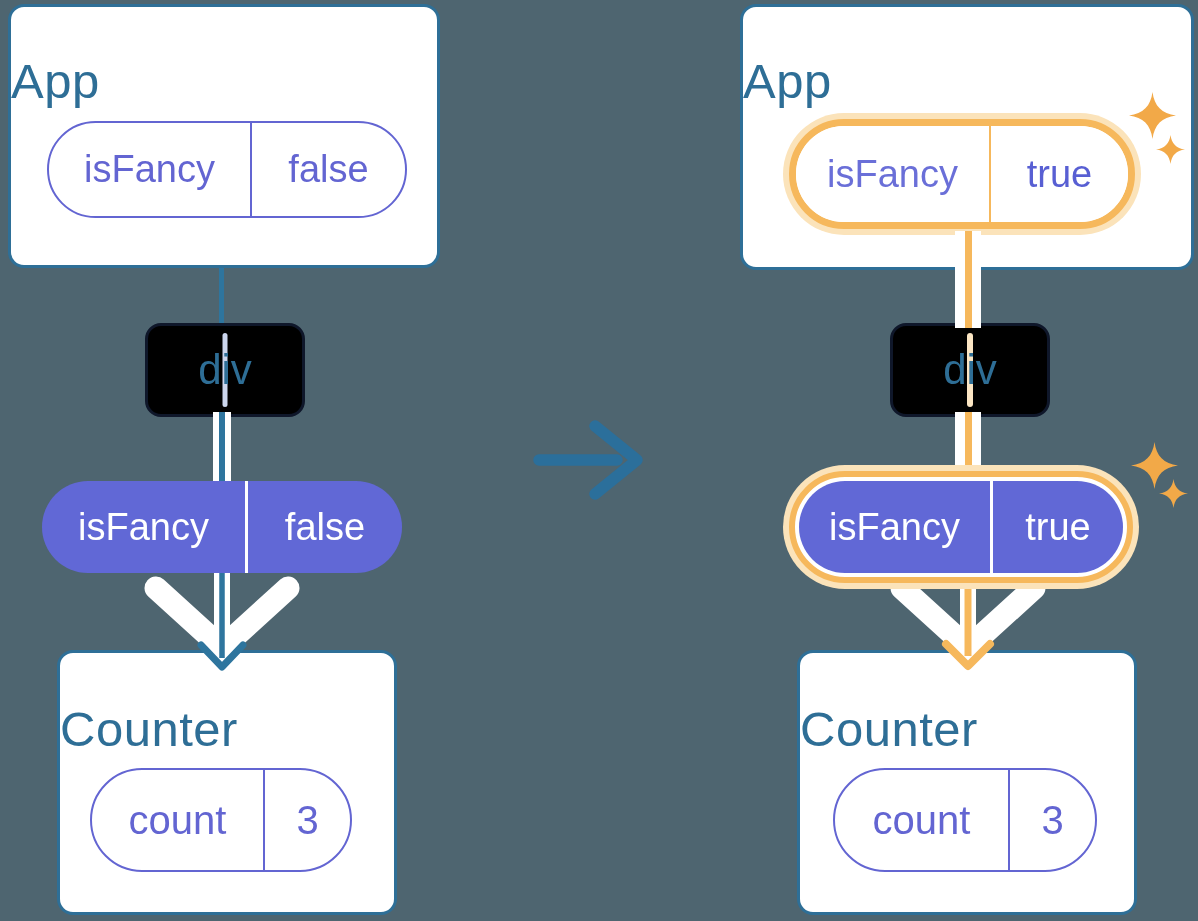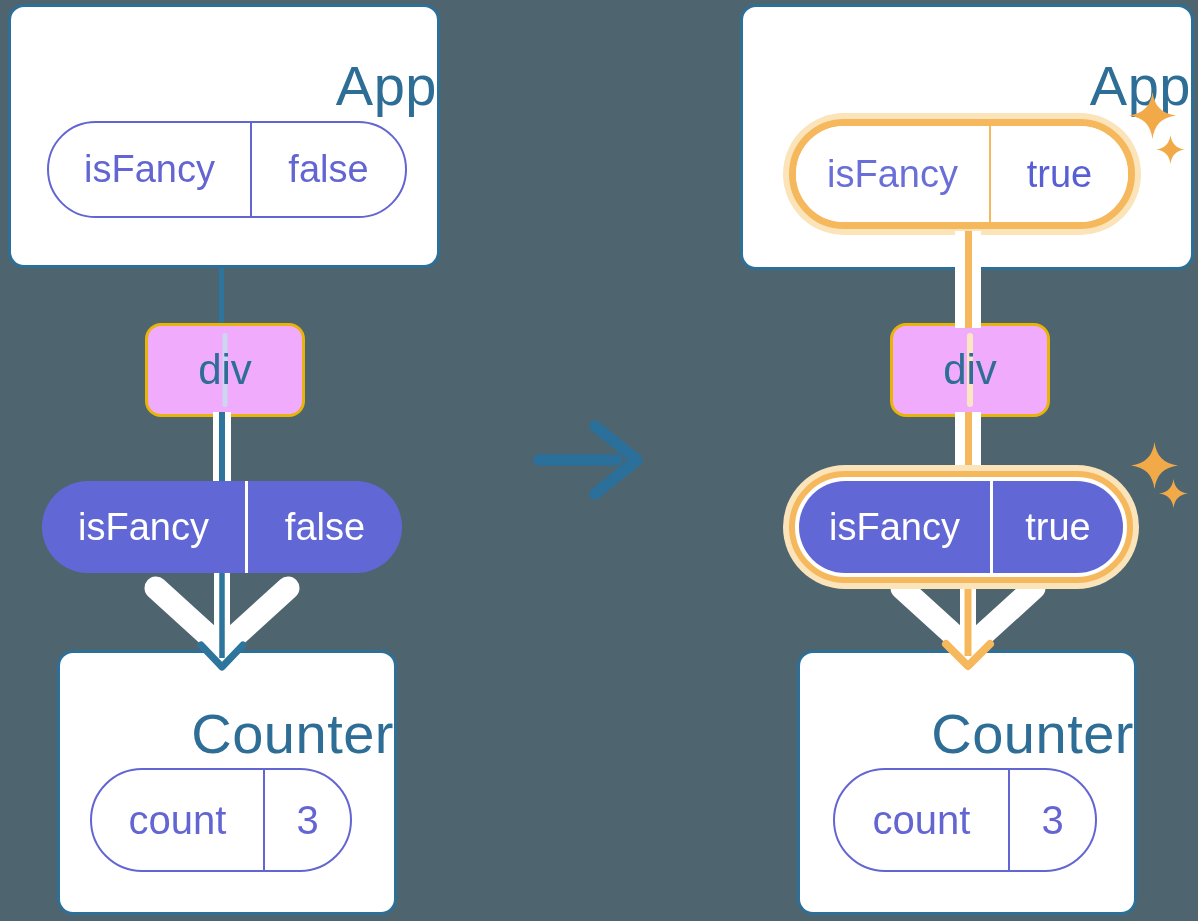--- a/index.html
+++ b/index.html
@@ -11,21 +11,21 @@
   }
   .stage{position:absolute;inset:0;}
 
   
   .card{
     position:absolute;background:#fff;
     border:3px solid #2E6F97;border-radius:16px;
     box-sizing:border-box;z-index:1;
   }
   .card-title{
-    text-align:right;font-size:56px;font-weight:500;
+    text-align:left;font-size:49px;font-weight:500;
     color:#2E6E96;letter-spacing:.5px;
   }
 
   
   .opill{
     position:absolute;display:flex;box-sizing:border-box;
     border:2.5px solid #6365D2;background:#fff;
     border-radius:60px;overflow:hidden;
   }
   .opill .cell{
@@ -72,22 +72,22 @@
     background:#6168D6;
   }
   .fancy-ppill .cell{
     display:flex;align-items:center;justify-content:center;
     font-size:38px;color:#fff;box-sizing:border-box;
   }
   .fancy-ppill .cell.key{border-right:3px solid #fff;}
 
   
   .divnode{
-    position:absolute;background:#f0abfc;
-    border:3px solid #eab308;border-radius:16px;
+    position:absolute;background:#000000;
+    border:3px solid #0f172a;border-radius:16px;
     box-sizing:border-box;z-index:1;
   }
   .divnode .thru{
     position:absolute;left:50%;transform:translateX(-50%);
     top:7px;bottom:7px;width:5px;border-radius:3px;
   }
   .divnode .lbl{
     position:absolute;inset:0;display:flex;align-items:center;justify-content:center;
     font-size:42px;font-weight:500;color:#2E6E96;
   }

